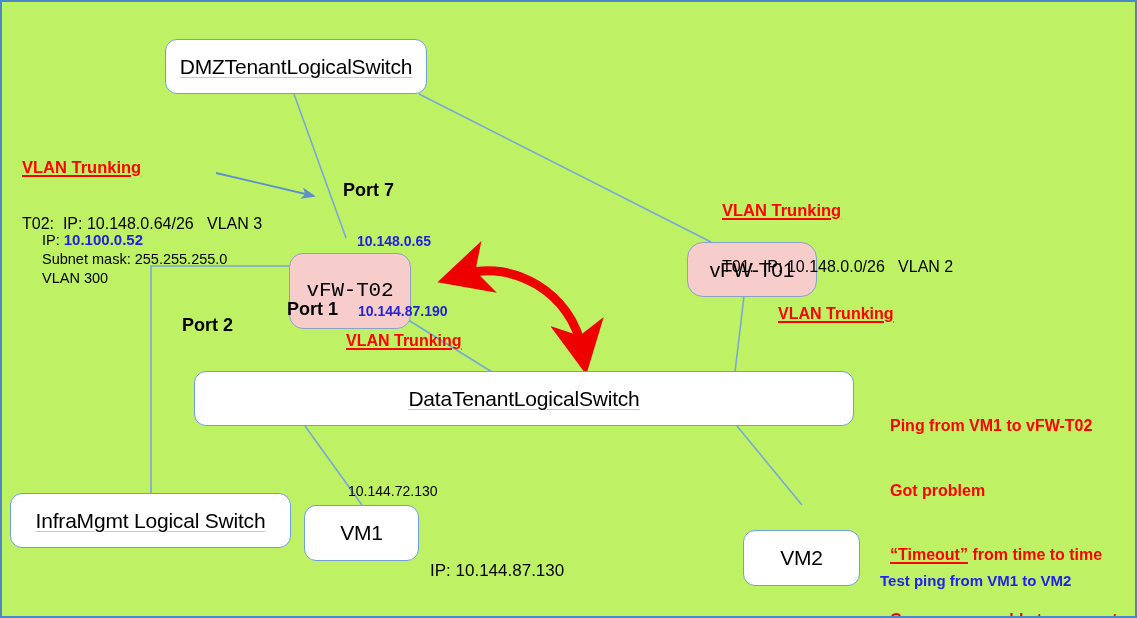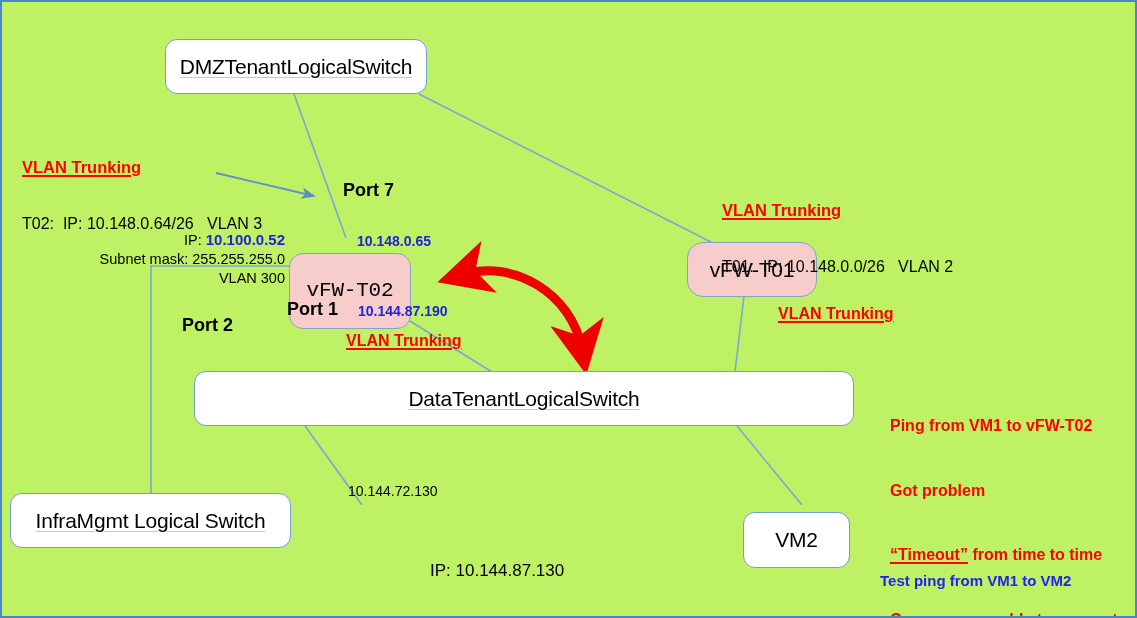--- a/index.html
+++ b/index.html
@@ -60,21 +60,21 @@
     text-underline-offset: 3px;
   }
 
   
   #node-dmz      { left: 163px; top: 37px;  width: 262px; height: 55px; }
   #node-vfwt02   { left: 287px; top: 251px; width: 122px; height: 76px; font-family: Liberation Mono, monospace; }
   #node-vfwt01   { left: 685px; top: 240px; width: 130px; height: 55px; border-radius: 16px; }
   #node-datasw   { left: 192px; top: 369px; width: 660px; height: 55px; }
   #node-infra    { left: 8px;   top: 491px; width: 281px; height: 55px; }
   #node-vm1      { left: 302px; top: 503px; width: 115px; height: 56px; }
-  #node-vm2      { left: 741px; top: 510px; width: 107px; height: 56px; }
+  #node-vm2      { left: 741px; top: 528px; width: 117px; height: 56px; }
 
   
   .ann {
     position: absolute;
     z-index: 4;
     white-space: pre;
     color: #000000;
   }
   .ann .ttl {
     color: #ff0000;
@@ -139,21 +139,20 @@
   .iplbl {
     position: absolute;
     color: #2222dd;
     font-weight: bold;
     font-size: 14px;
     z-index: 4;
     white-space: pre;
   }
   .rblock {
     position: absolute;
-    text-align: right;
     z-index: 4;
   }
   .rblock div {
     font-size: 14.5px;
     line-height: 19px;
     color: #000000;
     white-space: pre;
   }
   .rblock .hi {
     color: #2222dd;
@@ -226,20 +225,23 @@
   </div>
 
   <div class="node squiggle" id="node-datasw">
     <span class="nodelabel">DataTenantLogicalSwitch</span>
   </div>
 
   <div class="node squiggle" id="node-infra">
     <span class="nodelabel">InfraMgmt Logical Switch</span>
   </div>
 
+  <div class="node" id="node-vm1">
+    <span class="nodelabel">VM1</span>
+  </div>
 
   <div class="node" id="node-vm2">
     <span class="nodelabel">VM2</span>
   </div>
 
   <div class="ann" style="left:20px; top:120px;">
     <span class="ttl">VLAN Trunking</span>
     <span class="body">T02:  IP: 10.148.0.64/26   VLAN 3</span>
   </div>
 

